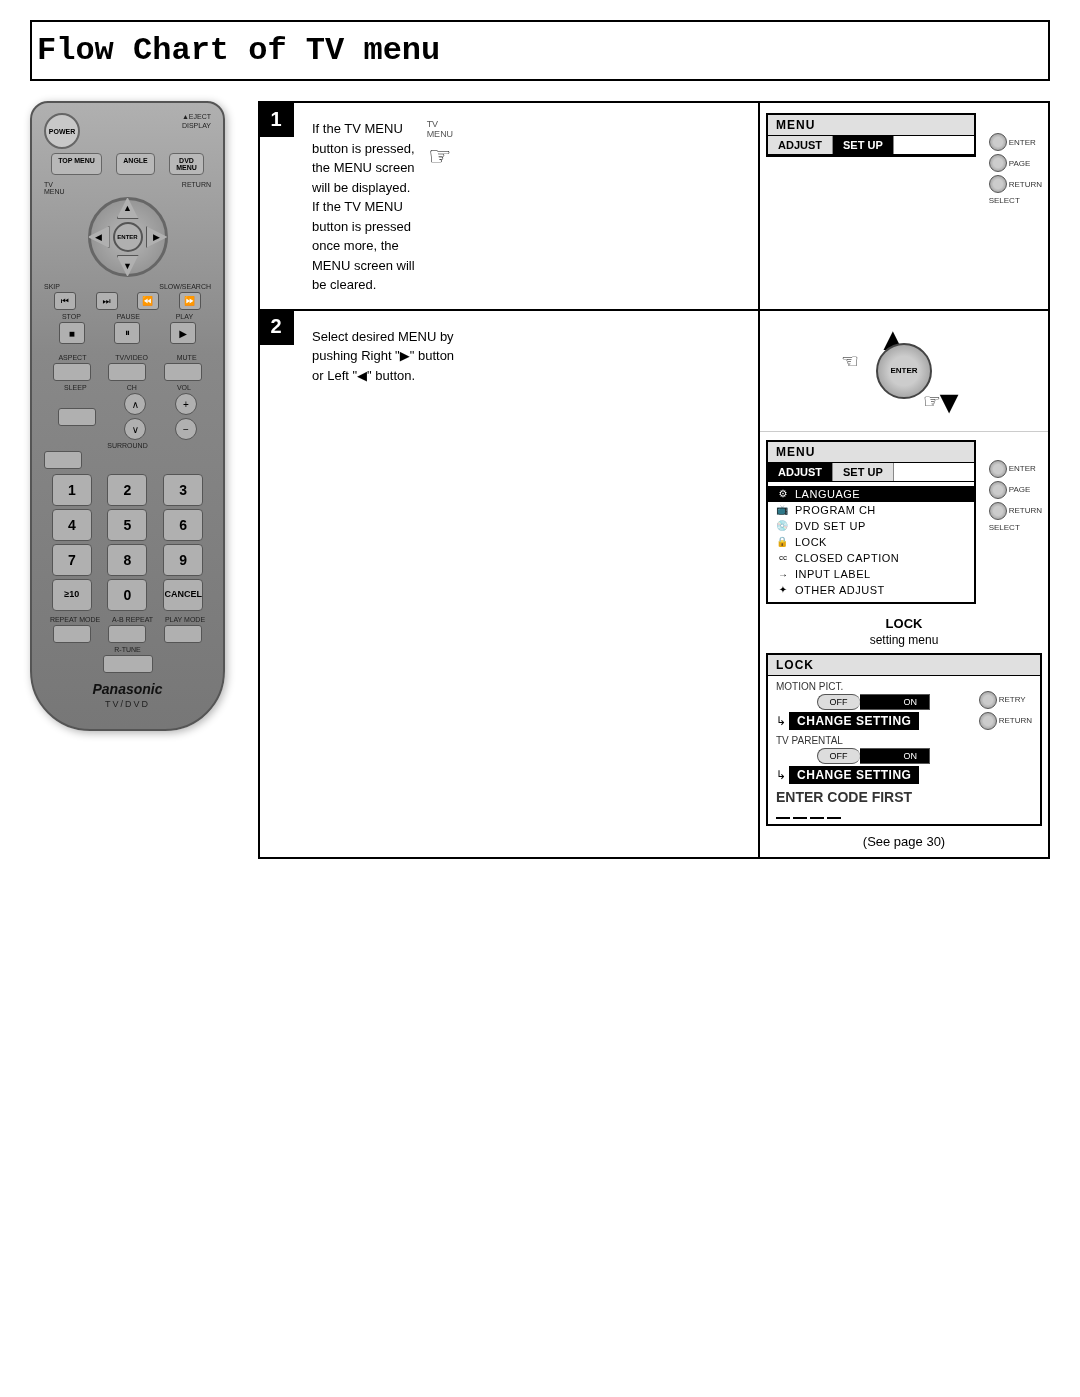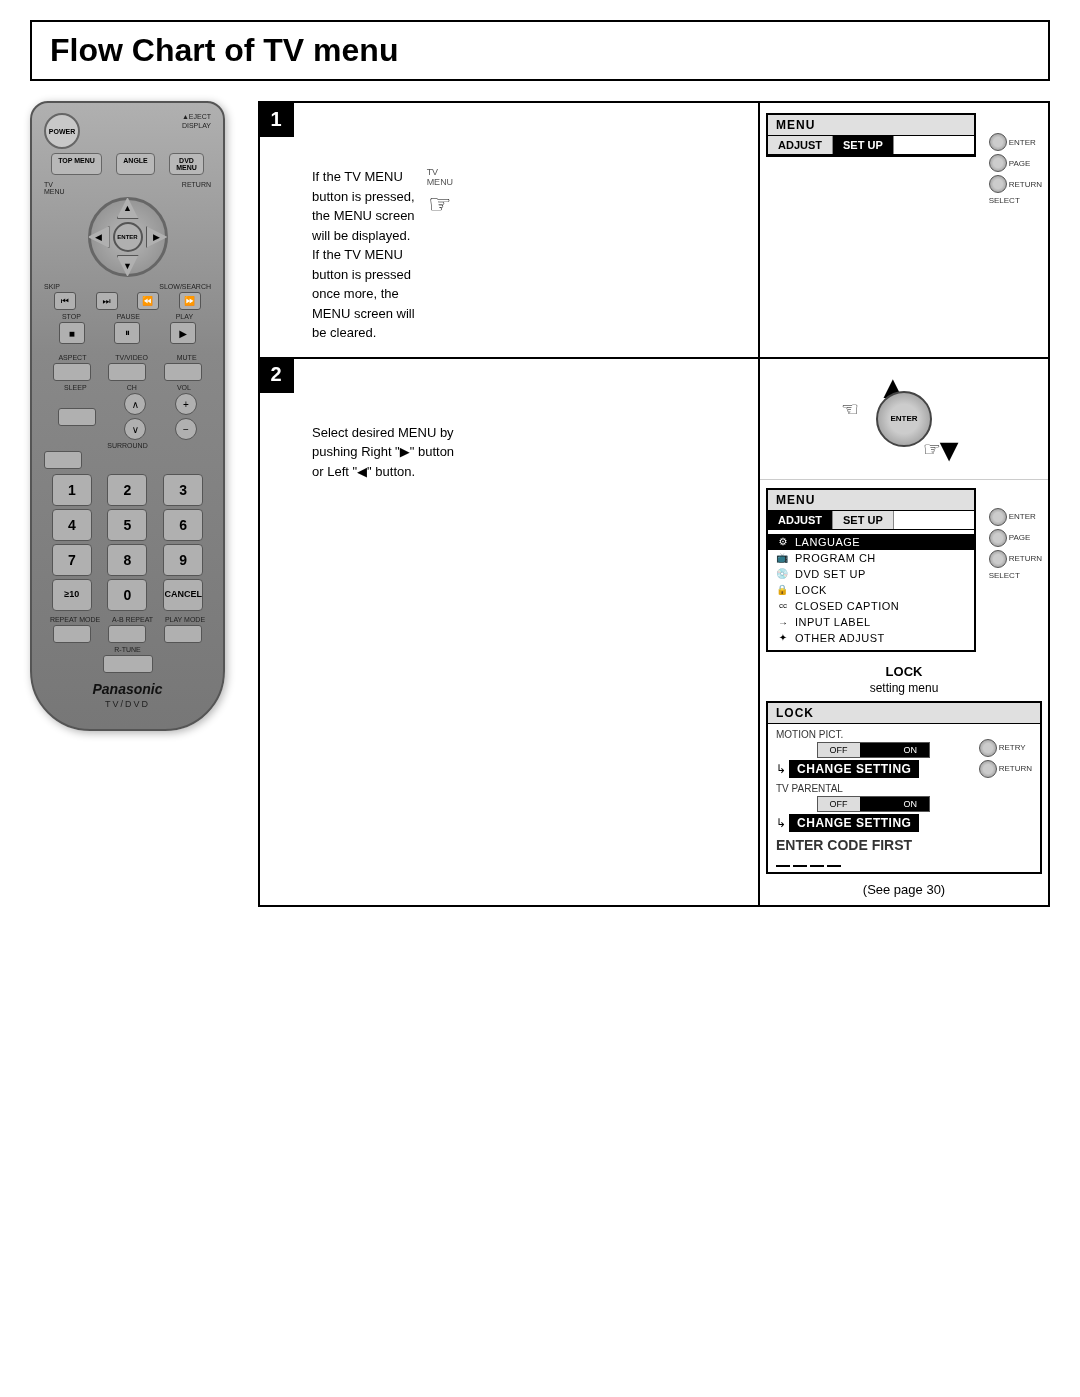--- a/index.html
+++ b/index.html
@@ -12,24 +12,25 @@
       color: #000;
     }
 
     .page-container {
       padding: 20px 30px 30px 30px;
     }
 
     
     .page-title-box {
       border: 2.5px solid #000;
-      padding: 10px 18px;
+      padding: 10px 5px;
       margin-bottom: 20px;
       display: inline-block;
       width: 100%;
+      font-family: Liberation Mono, monospace;
     }
     .page-title {
       font-size: 32px;
       font-weight: bold;
       color: #000;
     }
 
     
     .main-layout {
       display: flex;
@@ -381,21 +382,20 @@
       font-weight: bold;
       width: 36px;
       height: 36px;
       display: flex;
       align-items: center;
       justify-content: center;
     }
 
     .step-content {
       margin-left: 38px;
-      margin-top: 48px;
     }
 
     .step-text {
       font-size: 13px;
       line-height: 1.5;
       color: #000;
     }
 
     .menu-screen {
       border: 2px solid #000;
@@ -532,20 +532,21 @@
     .lock-btn {
       padding: 2px 12px;
       font-size: 9px;
       border: 1px solid #555;
       cursor: pointer;
     }
 
     .lock-btn.off {
       background: #ddd;
       border-right: none;
+      border-radius: 8px;
     }
 
     .lock-btn.on {
       background: #000;
       color: #fff;
       border-left: none;
       padding-left: 44px;
     }
 
     .lock-change-row {

